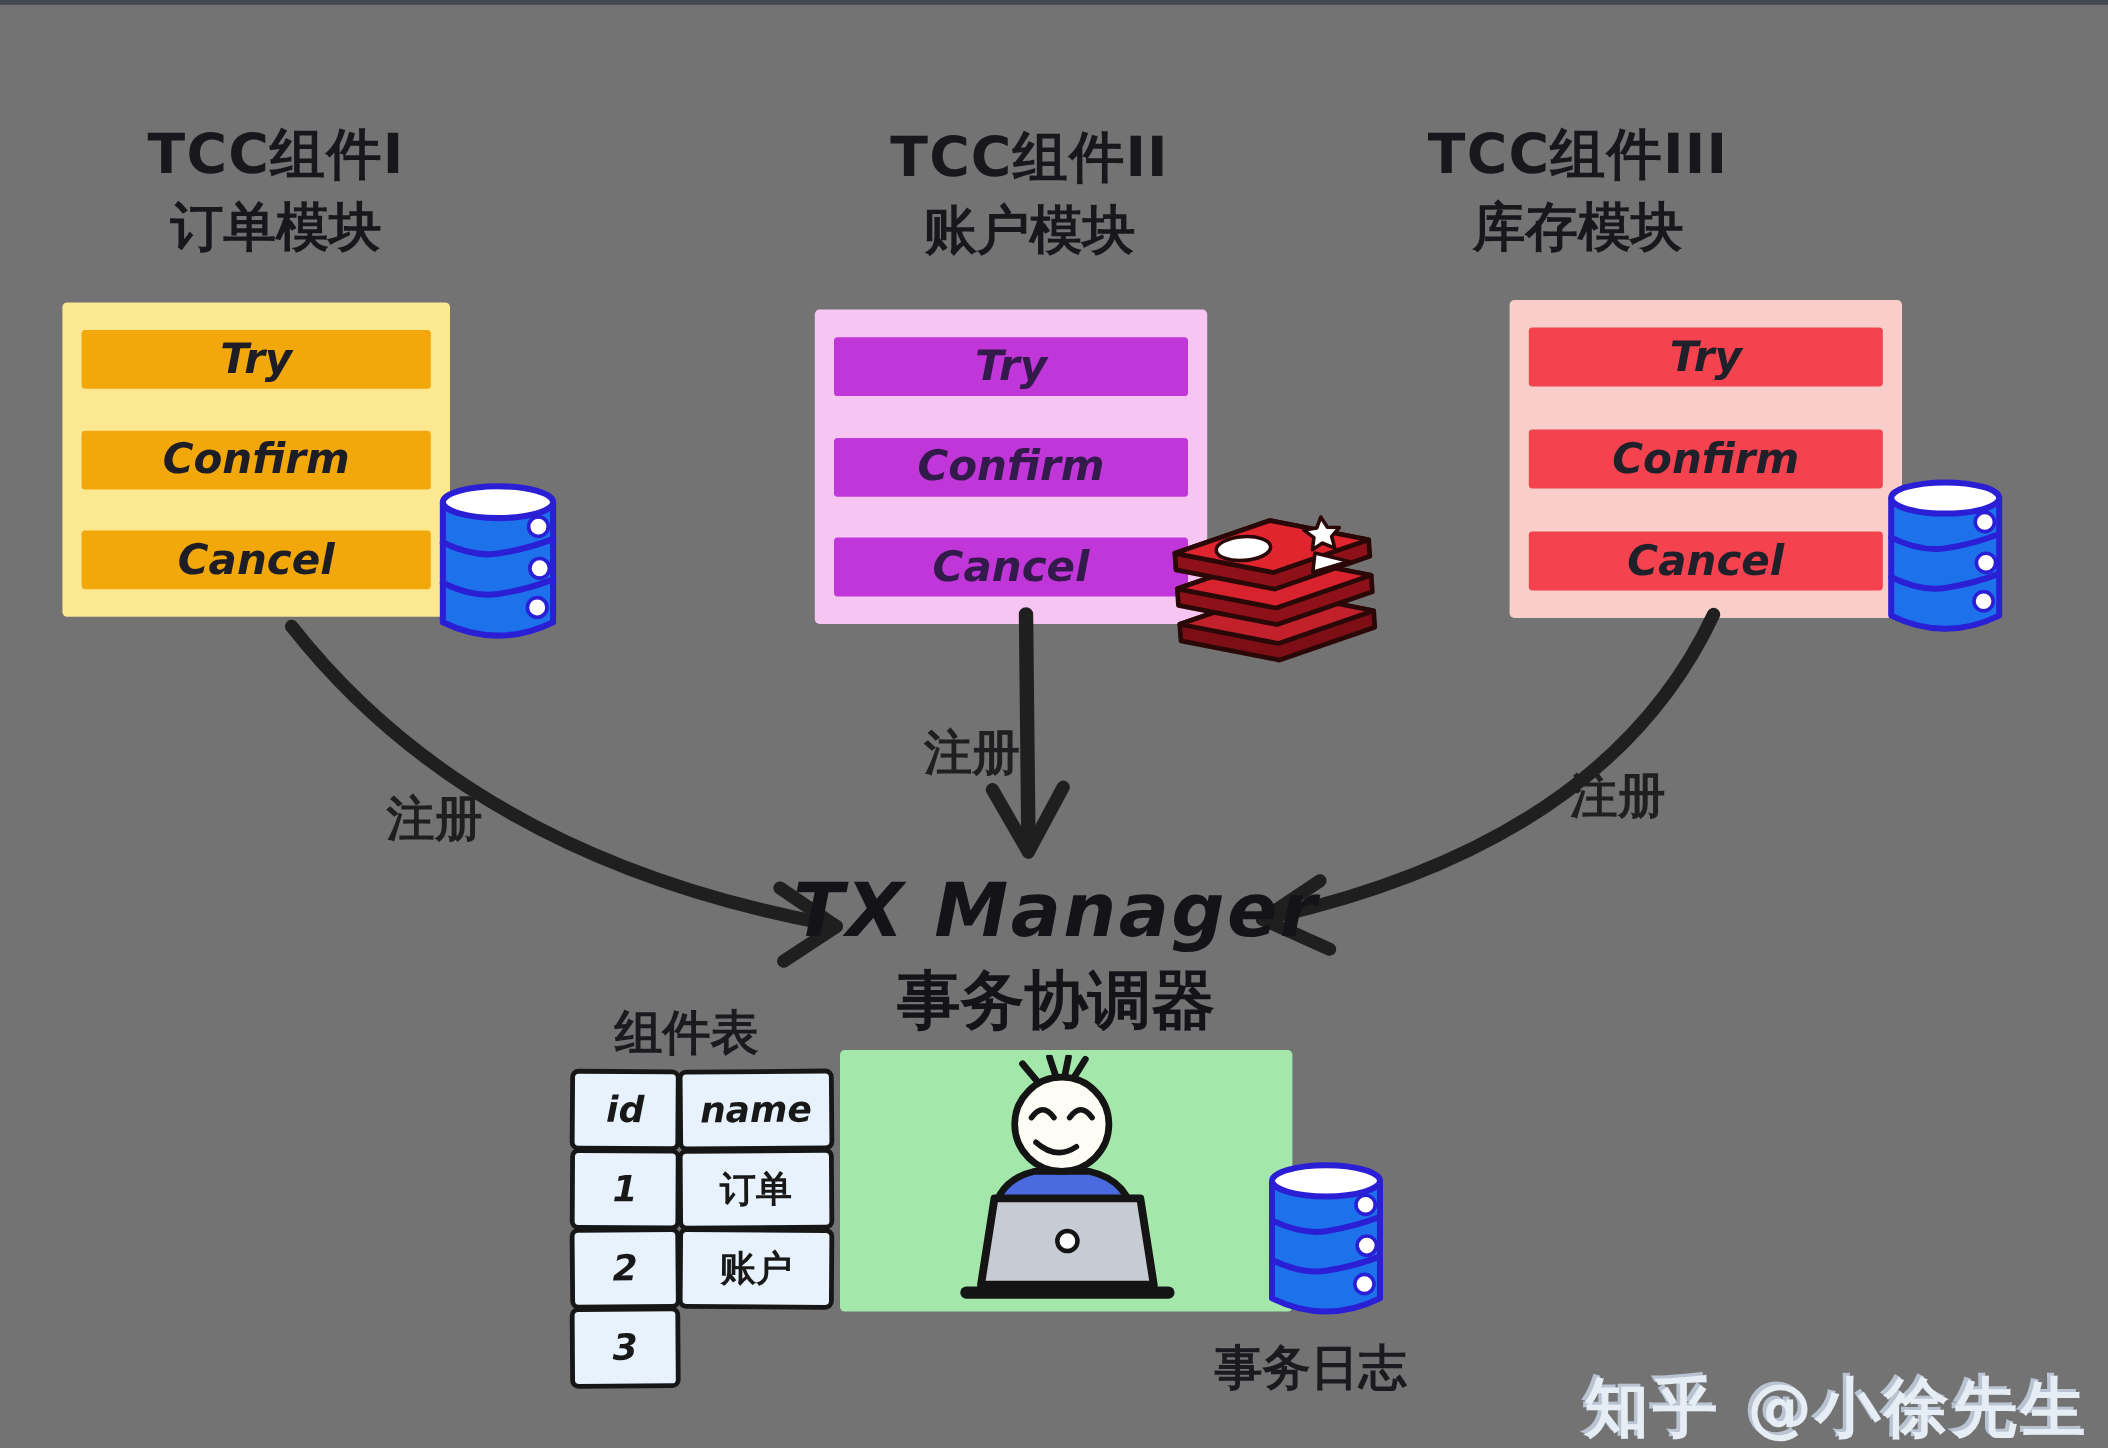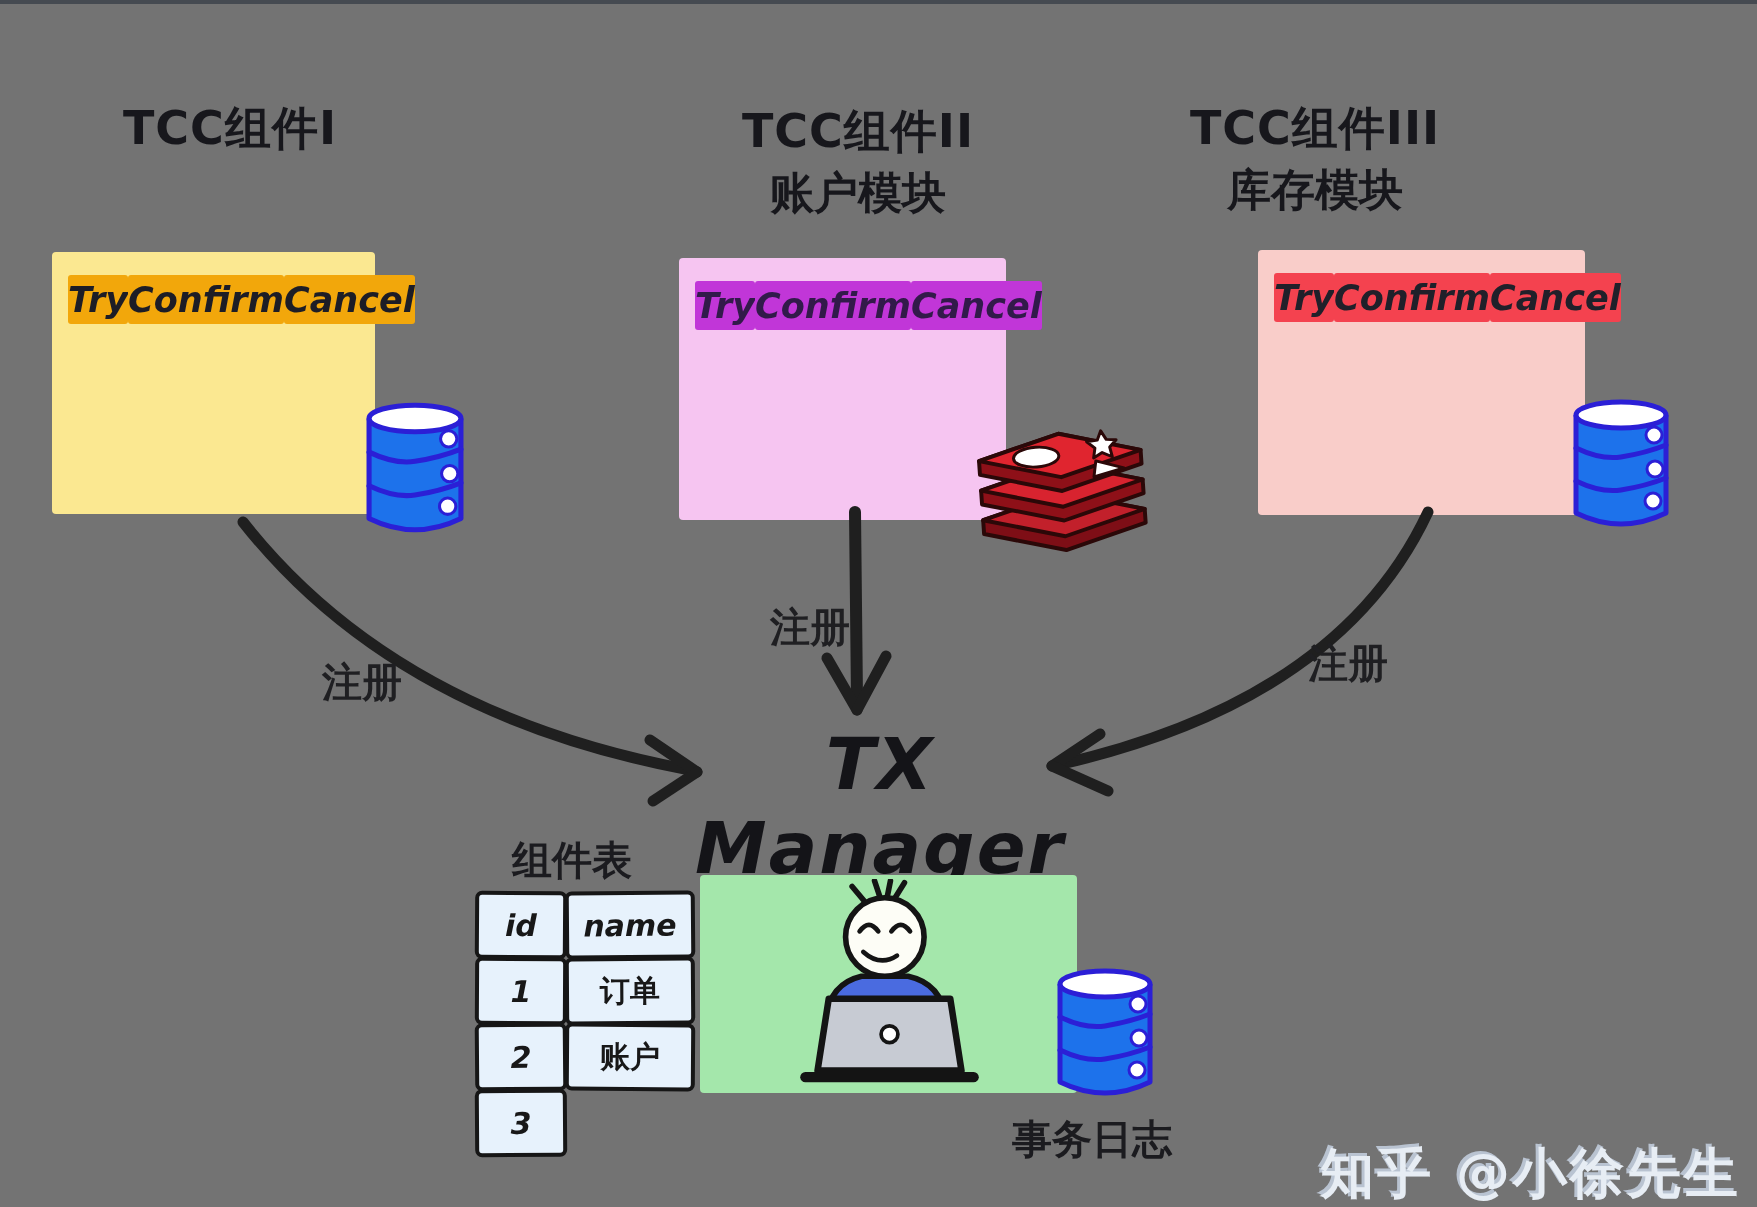--- a/index.html
+++ b/index.html
@@ -9,34 +9,34 @@
     font-family:"DejaVu Sans","Liberation Sans",sans-serif;
   }
   .top-edge{position:absolute;left:0;top:0;width:100%;height:4px;background:#3d434b;opacity:.85;}
 
   
   .hdr{position:absolute;width:420px;text-align:center;color:#17171c;font-weight:700;line-height:1.15;}
   .hdr .t{font-size:46px;letter-spacing:1px;}
   .hdr .s{font-size:44px;margin-top:10px;}
 
   
-  .panel{position:absolute;display:flex;flex-direction:row;justify-content:space-between;
+  .panel{position:absolute;display:flex;flex-direction:column;justify-content:space-between;
          padding:23px 16px;box-sizing:border-box;border-radius:4px;text-align:center;}
   .bar{height:49px;display:flex;align-items:center;justify-content:center;
        font-size:35px;font-weight:700;border-radius:3px;font-style:italic;}
   .p1{background:#FBE891}.p1 .bar{background:#F2A70B;color:#1d1d26}
   .p2{background:#F6C5F1}.p2 .bar{background:#C136D8;color:#321a4a}
   .p3{background:#F9CDC9}.p3 .bar{background:#F4424F;color:#20202a}
 
   .icon{position:absolute;}
 
   
   .lbl{position:absolute;font-size:40px;font-weight:700;color:#1f1f22;text-align:center;width:160px;}
   .mgr{position:absolute;left:630px;top:722px;width:500px;text-align:center;color:#141418;}
-  .mgr .t{font-size:72px;font-weight:700;font-style:italic;letter-spacing:2px;}
+  .mgr .t{font-size:62px;font-weight:700;font-style:italic;letter-spacing:2px;}
   .mgr .s{font-size:53px;font-weight:700;margin-top:4px;}
 
   
   .tbl-title{position:absolute;left:472px;top:833px;width:200px;text-align:center;
              font-size:40px;font-weight:700;color:#1b1b1f;}
   .tbl{position:absolute;left:477px;top:893px;}
   .trow{display:flex;}
   .cell{box-sizing:border-box;border:4px solid #161616;border-radius:7px;background:#E7F2FC;
         display:flex;align-items:center;justify-content:center;
         font-size:30px;font-weight:700;color:#181818;margin:-2px 0 0 -2px;}
@@ -104,20 +104,21 @@
         </g>
         <path d="M55 128 L185 128 L197 205 L43 205 Z" fill="#C7CBD3" stroke="#141414" stroke-width="7" stroke-linejoin="round"></path>
         <circle cx="120" cy="166" r="9" fill="#fff" stroke="#141414" stroke-width="4"></circle>
         <path d="M30 212 L210 212" stroke="#141414" stroke-width="11" stroke-linecap="round"></path>
       </symbol>
     </defs>
   </svg>
 
   <div class="hdr" style="left:20px;top:102px">
     <div class="t">TCC组件I</div>
+    <div class="s">订单模块</div>
   </div>
   <div class="hdr" style="left:1105px;top:102px">
     <div class="t">TCC组件III</div>
     <div class="s">库存模块</div>
   </div>
   <div class="hdr" style="left:648px;top:105px">
     <div class="t">TCC组件II</div>
     <div class="s">账户模块</div>
   </div>
 

